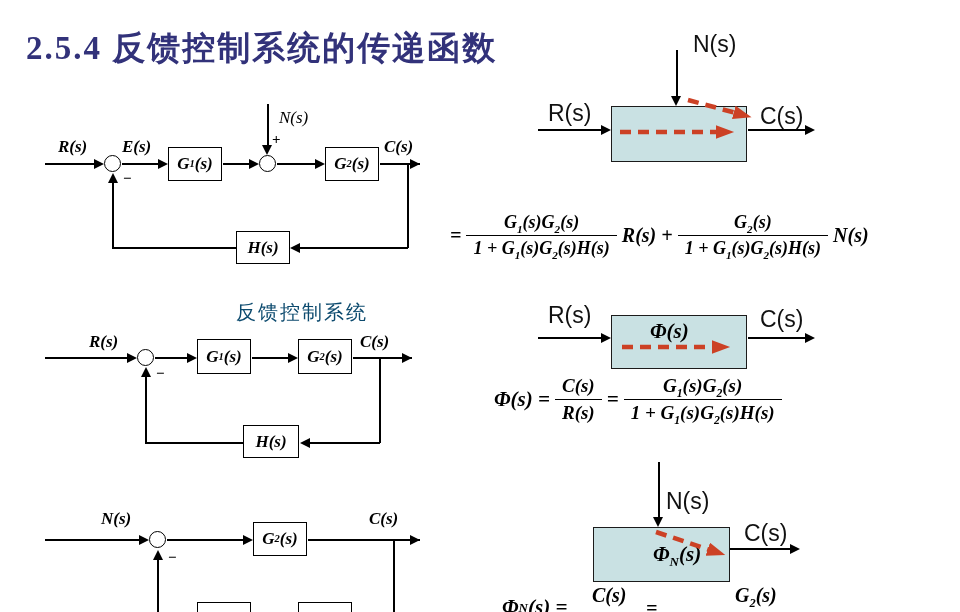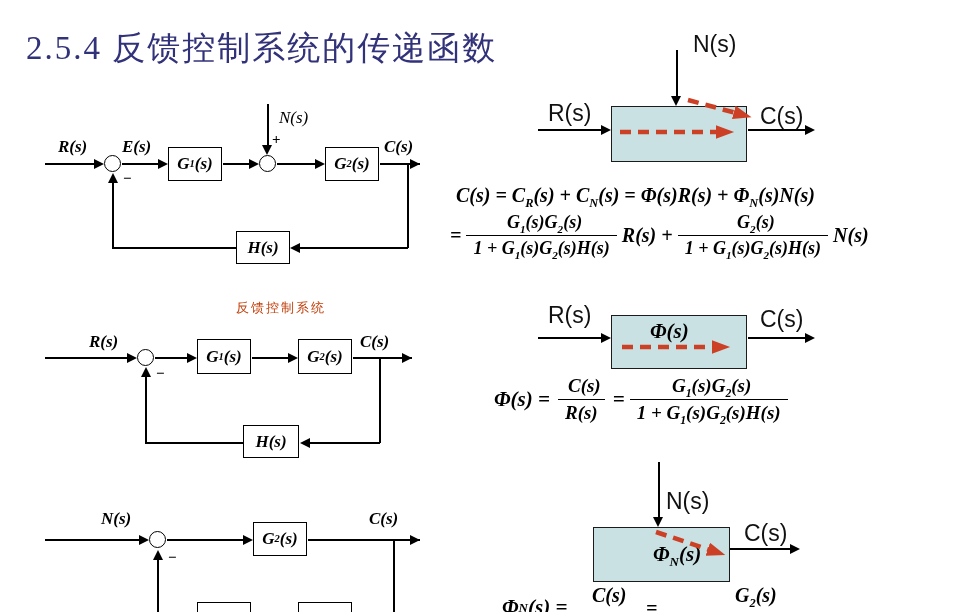--- a/index.html
+++ b/index.html
@@ -1,44 +1,44 @@
 <!DOCTYPE html>
 <html><head>
 <meta charset="utf-8">
 <style>
   html,body{margin:0;padding:0;background:#fff;}
   #slide{position:relative;width:960px;height:612px;background:#ffffff;overflow:hidden;
          font-family:"Liberation Serif",serif;}
   
-  .title{position:absolute;left:26px;top:26px;font-size:33px;font-weight:normal;
+  .title{position:absolute;left:26px;top:26px;font-size:33px;font-weight:bold;
          letter-spacing:2px;color:#32327a;white-space:nowrap;}
   
   .lh{position:absolute;height:1.6px;background:#000;}
   .lv{position:absolute;width:1.6px;background:#000;}
   .tri{position:absolute;width:0;height:0;}
   .tri.r{border-top:5px solid transparent;border-bottom:5px solid transparent;border-left:10px solid #000;}
   .tri.l{border-top:5px solid transparent;border-bottom:5px solid transparent;border-right:10px solid #000;}
   .tri.u{border-left:5px solid transparent;border-right:5px solid transparent;border-bottom:10px solid #000;}
   .tri.d{border-left:5px solid transparent;border-right:5px solid transparent;border-top:10px solid #000;}
   .sum{position:absolute;width:15px;height:15px;border:1.6px solid #000;border-radius:50%;background:#fff;}
   .gbox{position:absolute;border:1.6px solid #000;background:#fff;display:flex;align-items:center;
         justify-content:center;font-style:italic;font-weight:bold;font-size:17px;white-space:nowrap;}
   .mlabel{position:absolute;font-style:italic;font-weight:bold;font-size:17px;color:#000;white-space:nowrap;}
   .small{font-size:15px;font-weight:bold;font-style:normal;}
-  .caption{position:absolute;font-size:13px;color:#c2410c;letter-spacing:2px;white-space:nowrap;}
+  .caption{position:absolute;font-size:20px;color:#0c4a6e;letter-spacing:2px;white-space:nowrap;}
   
   .slabel{position:absolute;font-family:"Liberation Sans",sans-serif;font-size:23px;color:#111;white-space:nowrap;}
   .bluebox{position:absolute;background:#c9e1e3;border:1.6px solid #1b1b1b;}
   .philabel{position:absolute;font-weight:bold;font-size:21px;color:#000;white-space:nowrap;}
   
   .eq{position:absolute;font-style:italic;font-weight:bold;font-size:20px;color:#000;white-space:nowrap;}
   .eqrow{position:absolute;display:flex;align-items:center;font-style:italic;font-weight:bold;
          font-size:20px;color:#000;white-space:nowrap;}
   .fr{display:inline-flex;flex-direction:column;align-items:center;margin:0 5px;font-size:18px;}
-  .fr .num{padding:1px 7px 2px;margin-left:6px;}
+  .fr .num{padding:1px 7px 2px;}
   .fr .den{border-top:1.8px solid #000;padding:2px 7px 1px;}
   sub{font-size:0.62em;line-height:0;}
   .svgabs{position:absolute;}
 </style>
 </head>
 <body>
 
 <div id="slide">
 
   <div class="title">2.5.4  反馈控制系统的传递函数</div>
@@ -158,21 +158,20 @@
         <marker id="m2" markerWidth="5" markerHeight="4" refX="0.5" refY="1.5" orient="auto" markerUnits="strokeWidth">
           <path d="M0,0 L4,1.5 L0,3 z" fill="#cc4125"></path>
         </marker>
       </defs>
     <line x1="8" y1="8" x2="56" y2="21" stroke="#cc4125" stroke-width="4.6" stroke-dasharray="11,7" marker-end="url(#m2)"></line>
   </svg>
   <div class="lh" style="left:748px;top:129px;width:57px"></div>
   <div class="tri r" style="left:805px;top:125px"></div>
   <div class="slabel" style="left:760px;top:103px">C(s)</div>
 
-  <div class="eq" style="left:456px;top:184px"><span>C(s) = C</span><sub>R</sub><span>(s) + C</span><sub>N</sub><span>(s) = Φ(s)R(s) + Φ</span><sub>N</sub><span>(s)N(s)</span></div>
   <div class="eqrow" style="left:450px;top:211px">
     <span>=</span>
     <span class="fr">
       <span class="num"><span>G</span><sub>1</sub><span>(s)G</span><sub>2</sub><span>(s)</span></span>
       <span class="den"><span>1 + G</span><sub>1</sub><span>(s)G</span><sub>2</sub><span>(s)H(s)</span></span>
     </span>
     <span>R(s) +</span>
     <span class="fr">
       <span class="num"><span>G</span><sub>2</sub><span>(s)</span></span>
       <span class="den"><span>1 + G</span><sub>1</sub><span>(s)G</span><sub>2</sub><span>(s)H(s)</span></span>

